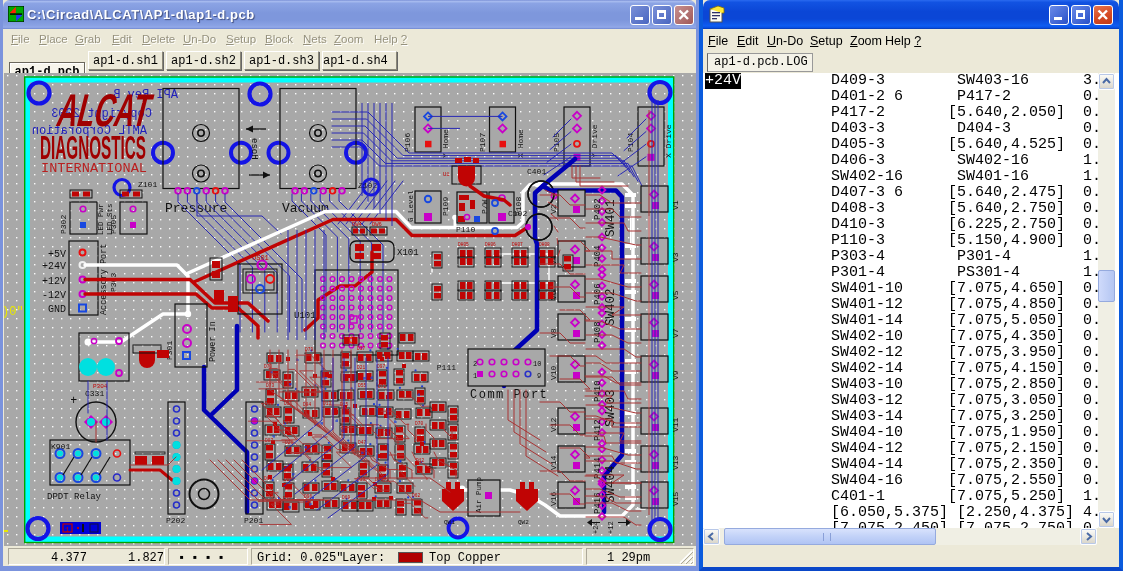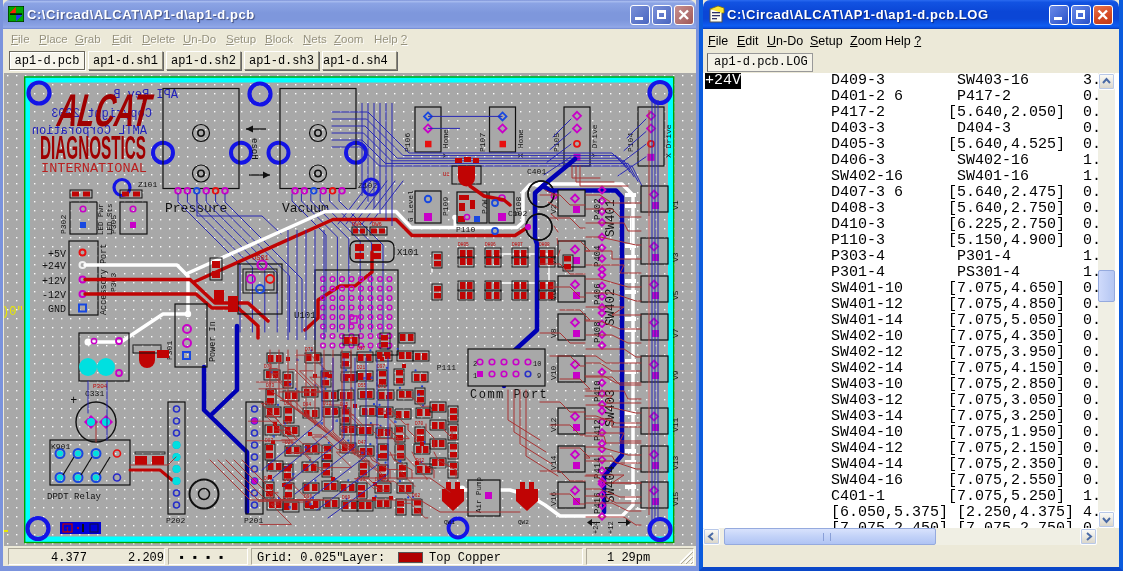--- a/index.html
+++ b/index.html
@@ -41,21 +41,21 @@
       <span style="position:absolute;left:109px;top:4px"><u>E</u>dit</span>
       <span style="position:absolute;left:139px;top:4px"><u>D</u>elete</span>
       <span style="position:absolute;left:180px;top:4px"><u>U</u>n-Do</span>
       <span style="position:absolute;left:223px;top:4px"><u>S</u>etup</span>
       <span style="position:absolute;left:262px;top:4px"><u>B</u>lock</span>
       <span style="position:absolute;left:300px;top:4px"><u>N</u>ets</span>
       <span style="position:absolute;left:331px;top:4px"><u>Z</u>oom</span>
       <span style="position:absolute;left:371px;top:4px">Help <u>?</u></span>
   </div>
   <div class="tabrow" style="top:49px; height:24px; font-family:'Liberation Mono',monospace; font-size:12px;">
-    <div style="position:absolute; left:6px; top:2px; width:76px; height:19px; background:#f7f5ec; border:1px solid #6a675c; box-shadow:inset 1px 1px 0 #fff, 1px 1px 0 #fff; text-align:center; padding-top:2px; box-sizing:border-box;">ap1-d.pcb</div>
+    <div style="position:absolute; left:6px; top:13px; width:76px; height:19px; background:#f7f5ec; border:1px solid #6a675c; box-shadow:inset 1px 1px 0 #fff, 1px 1px 0 #fff; text-align:center; padding-top:2px; box-sizing:border-box;font-weight:bold;">ap1-d.pcb</div>
       <div style="position:absolute; left:85px; top:2px; width:75px; height:19px; background:#ece9d8; border:1px solid #8a8778; border-top-color:#fff; border-left-color:#fff; box-shadow:1px 1px 0 #666; text-align:center; padding-top:2px; box-sizing:border-box;">ap1-d.sh1</div>
       <div style="position:absolute; left:163px; top:2px; width:75px; height:19px; background:#ece9d8; border:1px solid #8a8778; border-top-color:#fff; border-left-color:#fff; box-shadow:1px 1px 0 #666; text-align:center; padding-top:2px; box-sizing:border-box;">ap1-d.sh2</div>
       <div style="position:absolute; left:241px; top:2px; width:75px; height:19px; background:#ece9d8; border:1px solid #8a8778; border-top-color:#fff; border-left-color:#fff; box-shadow:1px 1px 0 #666; text-align:center; padding-top:2px; box-sizing:border-box;">ap1-d.sh3</div>
       <div style="position:absolute; left:319px; top:2px; width:75px; height:19px; background:#ece9d8; border:1px solid #8a8778; border-top-color:#fff; border-left-color:#fff; box-shadow:1px 1px 0 #666; text-align:left; padding-top:2px; box-sizing:border-box;">ap1-d.sh4</div>
   </div>
   <svg style="position:absolute; left:1px; top:73px;" width="692" height="473" viewBox="4 73 692 473">
 <rect x="4" y="73" width="692" height="473" fill="#a8a8a8"></rect>
 <defs>
         <pattern id="dg" width="9" height="9" patternUnits="userSpaceOnUse" x="7" y="3">
           <rect x="0" y="0" width="1.4" height="1.4" fill="#ffffff" opacity="0.95"></rect>
@@ -1178,21 +1178,21 @@
 <polyline points="514,390 514,432 546,452" fill="none" stroke="#a83434" stroke-width="1" stroke-linecap="round" stroke-linejoin="round"></polyline>
 <polyline points="520,390 520,444 552,464" fill="none" stroke="#a83434" stroke-width="1" stroke-linecap="round" stroke-linejoin="round"></polyline>
 <polyline points="526,390 526,456 558,476" fill="none" stroke="#a83434" stroke-width="1" stroke-linecap="round" stroke-linejoin="round"></polyline>
 <polyline points="572,166 572,178 600,178" fill="none" stroke="#a83434" stroke-width="1" stroke-linecap="round" stroke-linejoin="round"></polyline>
 <polyline points="576,166 576,182 614,182" fill="none" stroke="#a83434" stroke-width="1" stroke-linecap="round" stroke-linejoin="round"></polyline>
 <polyline points="580,166 580,186 628,186" fill="none" stroke="#a83434" stroke-width="1" stroke-linecap="round" stroke-linejoin="round"></polyline>
   </svg>
   <div class="statb" style="top:546px; height:20px; padding:0;">
     <div class="pane" style="left:5px; top:2px; width:157px; height:17px;">
         <span style="position:absolute;left:42px;top:2px">4.377</span>
-        <span style="position:absolute;left:119px;top:2px">2.209</span>
+        <span style="position:absolute;left:119px;top:2px">1.827</span>
       </div>
     <div class="pane" style="left:165px; top:2px; width:80px; height:17px;">
         <span style="position:absolute;left:9px;top:2px;letter-spacing:6px">▪▪▪▪</span>
       </div>
     <div class="pane" style="left:248px; top:2px; width:332px; height:17px;">
         <span style="position:absolute;left:5px;top:2px">Grid: 0.025"</span>
         <span style="position:absolute;left:90px;top:2px">Layer:</span>
         <span style="position:absolute;left:146px;top:3px;width:25px;height:11px;background:#b00000;border:1px solid #555"></span>
         <span style="position:absolute;left:177px;top:2px">Top Copper</span>
       </div>
@@ -1208,21 +1208,20 @@
 
 <div class="win" style="left:699px; width:424px; height:571px; background:#ece9d8; border-left:4px solid #0a5bdd; border-right:4px solid #0a5bdd; border-bottom:4px solid #0a47c8;">
   <div class="tbar" style="background:linear-gradient(180deg,#2a6af0 0%,#1253e2 8%,#0b46d6 40%,#0b46d6 65%,#0e5cf0 88%,#0a54ea 94%,#0638b0 100%);">
     <svg style="position:absolute;left:5px;top:5px" width="18" height="18" viewBox="0 0 18 18">
       <rect x="2" y="4" width="12" height="13" fill="#fffdf0" stroke="#555"></rect>
       <path d="M2 4 L10 1 L16 3 L16 8 L14 8" fill="#ffe838" stroke="#857000" stroke-width="0.8"></path>
       <rect x="4" y="7" width="8" height="1.3" fill="#336"></rect>
         <rect x="4" y="10" width="8" height="1.3" fill="#336"></rect>
         <rect x="4" y="13" width="5" height="1.3" fill="#336"></rect>
     </svg>
-    <div class="ttl" style="font-size:13px">C:\Circad\ALCAT\AP1-d\ap1-d.pcb.LOG</div>
     <div class="btns" style="left:344px;">
       <div class="wbtn" style="background:linear-gradient(135deg,#6a8ae8,#2850c8);"><div style="position:absolute;left:4px;bottom:4px;width:8px;height:3px;background:#fff;"></div></div>
       <div class="wbtn" style="background:linear-gradient(135deg,#6a8ae8,#2850c8);"><div style="position:absolute;left:4px;top:4px;width:9px;height:9px;border:2px solid #fff;border-top-width:3px;"></div></div>
       <div class="wbtn" style="background:linear-gradient(160deg,#e8744e 0%,#d54a24 55%,#c03a18 100%);"><svg width="18" height="18" viewBox="0 0 18 18" style="position:absolute;left:0;top:0">
             <path d="M4.5 4.5 L13 13 M13 4.5 L4.5 13" stroke="#fff" stroke-width="2.4"></path>
           </svg></div>
     </div>
   </div>
   <div class="menu" style="top:29px; height:23px; color:#000; font-size:12.5px;">
     <span style="position:absolute;left:5px;top:5px"><u>F</u>ile</span>

